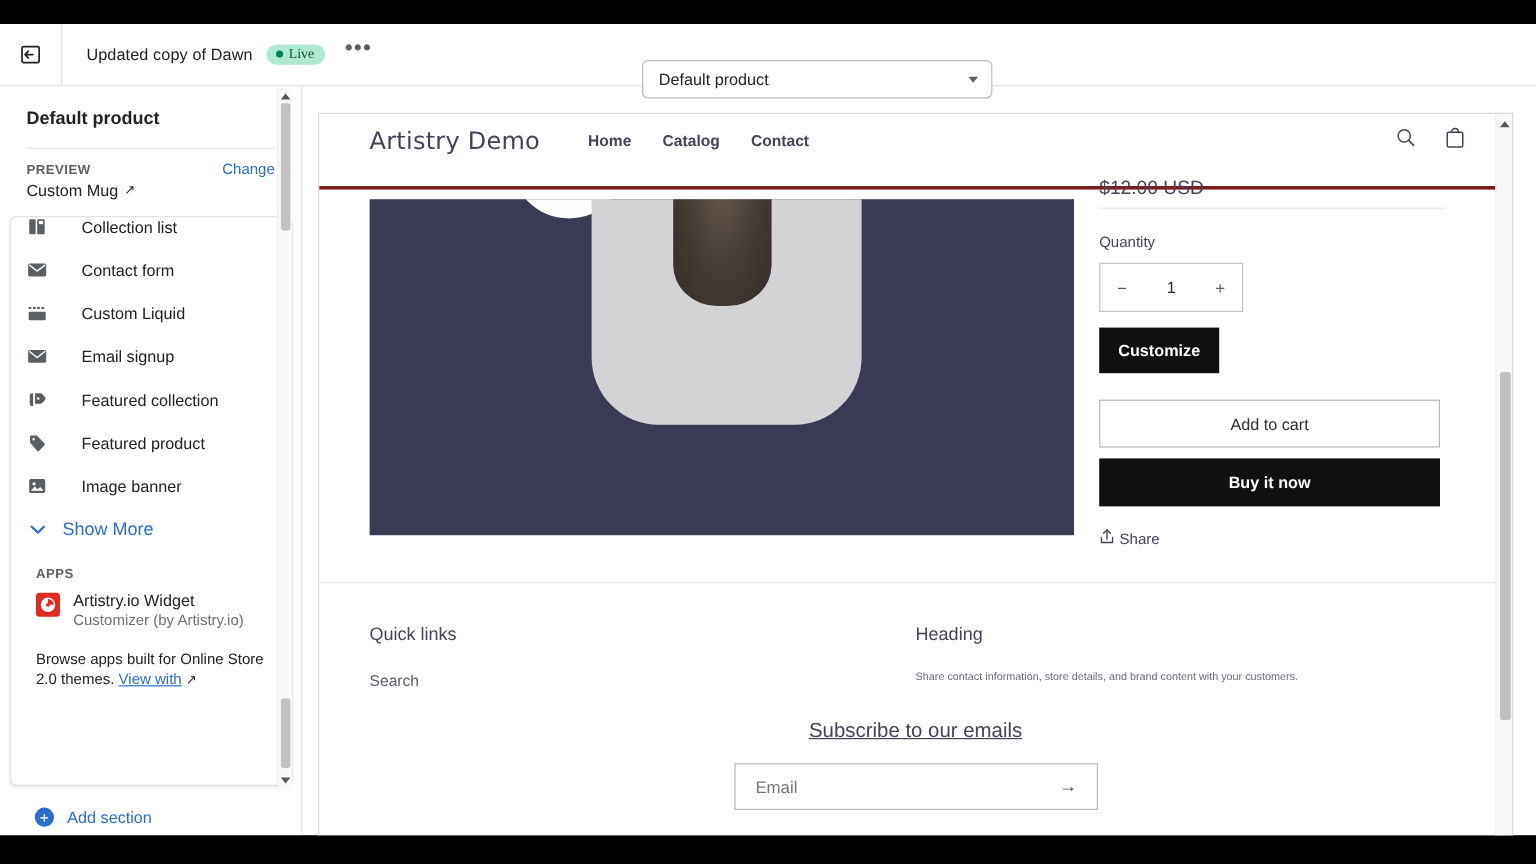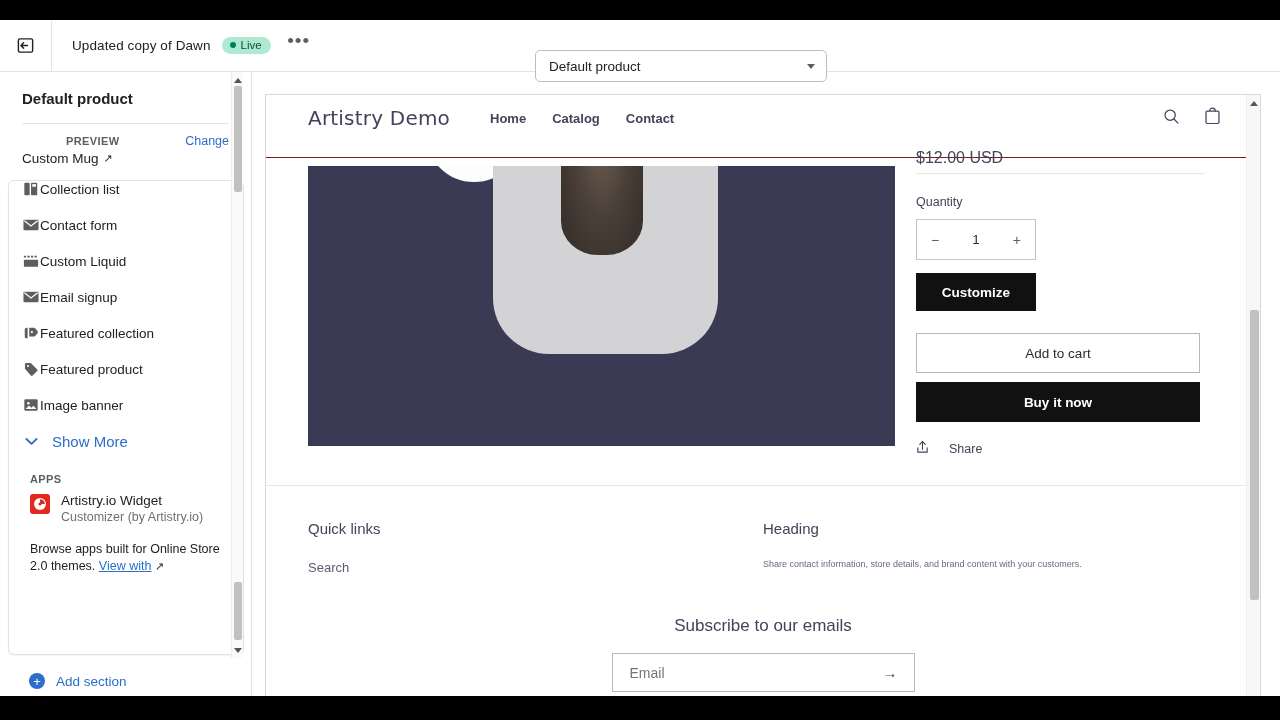--- a/index.html
+++ b/index.html
@@ -44,20 +44,21 @@
   }
   .live-badge {
     margin-left: 11px;
     background: #aee9d1;
     color: #0b4e3a;
     font-size: 11.5px;
     border-radius: 10px;
     padding: 2px 9px 3px 8px;
     display: inline-flex; align-items: center; gap: 5px;
     cursor: pointer;
+    font-family: Liberation Serif, serif;
   }
   .live-dot { width: 6px; height: 6px; border-radius: 50%; background: #007f5f; display: inline-block; }
   .dots-btn {
     margin-left: 14px; width: 28px; height: 28px;
     display: flex; align-items: center; justify-content: center;
     color: #5c5f62; font-size: 19px; letter-spacing: 1px;
     cursor: pointer; border-radius: 4px; line-height: 6px;
     padding-bottom: 9px;
   }
   .page-select {
@@ -95,39 +96,39 @@
     position: absolute; left: 0; top: 52px;
     width: 252px; height: 624px;
     background: #ffffff;
     border-right: 1px solid #e1e3e5;
   }
   .sb-header { padding: 18px 16px 0 22px; }
   .sb-title { font-size: 15px; font-weight: bold; color: #202223; }
   .sb-rule { height: 1px; background: #e4e5e7; margin: 16px 22px 0 22px; }
   .preview-row {
     padding: 10px 22px 0 22px;
-    display: flex; justify-content: space-between; align-items: baseline; margin-left: 44px;
+    display: flex; justify-content: space-between; align-items: baseline;
   }
   .preview-lbl { font-size: 11px; font-weight: bold; color: #5c5f62; letter-spacing: .4px; }
   .preview-change { font-size: 12.5px; color: #2c6ecb; cursor: pointer; }
   .preview-val { padding: 3px 22px 0 22px; font-size: 13.5px; color: #202223; display: flex; align-items: center; gap: 5px; }
   .ext-ico { font-size: 11px; color: #202223; }
 
   
   #sec-list {
     position: absolute; left: 8px; top: 108px;
     width: 236px; height: 475px;
     background: #fff;
     border: 1px solid #e1e3e5;
     border-radius: 6px;
     box-shadow: 0 1px 2px rgba(0,0,0,.06);
     overflow: hidden;
   }
   .sec-item {
-    display: flex; align-items: center; gap: 0;
+    display: flex; align-items: center; gap: 28px;
     height: 36px; padding: 0 10px 0 13px;
     font-size: 13.5px; color: #202223;
     cursor: pointer;
   }
   .sec-ico { width: 18px; height: 18px; display: flex; align-items: center; justify-content: center; flex: 0 0 18px; }
   .show-more {
     display: flex; align-items: center; gap: 12px;
     height: 36px; padding: 0 13px;
     font-size: 15px; color: #2c6ecb; cursor: pointer;
   }
@@ -158,21 +159,21 @@
   #preview {
     position: absolute; left: 265px; top: 74px;
     width: 996px; height: 616px;
     background: #fff;
     border: 1px solid #d9d9d9;
     overflow: hidden;
   }
   .store-hdr {
     height: 63px; display: flex; align-items: center;
     padding: 0 38px 16px 42px;
-    border-bottom: 1px solid #7f1d1d;
+    border-bottom: 3px solid #7f1d1d;
   }
   .store-logo { font-size: 20px; color: #44415a; letter-spacing: .2px; font-family: "DejaVu Sans", sans-serif; }
   .store-nav { display: flex; gap: 26px; margin-left: 40px; font-weight: bold; }
   .store-nav span { font-size: 13px; color: #45425a; cursor: pointer; }
   .hdr-icons { margin-left: auto; display: flex; gap: 22px; align-items: center; }
 
   .prod-wrap { display: flex; padding: 0 42px; }
   .prod-img {
     width: 587px; height: 280px;
     background: #3a3a55;
@@ -211,50 +212,50 @@
   .qty-lbl { font-size: 12.5px; color: #45425a; margin-top: 21px; }
   .qty-box {
     margin-top: 10px; width: 120px; height: 41px;
     border: 1px solid #c3c3c8;
     display: flex; align-items: center; justify-content: space-between;
     padding: 0 14px;
     font-size: 13.5px; color: #2b2b35;
   }
   .qty-btn { cursor: pointer; color: #5b5b66; font-size: 14px; }
   .btn-customize {
-    margin-top: 13px; width: 120px; height: 38px;
+    margin-top: 13px; width: 100px; height: 38px;
     background: #111112; color: #fff;
     display: flex; align-items: center; justify-content: center;
     font-size: 13.5px; font-weight: bold; cursor: pointer;
   }
   .btn-cart {
     margin-top: 22px; width: 284px; height: 40px;
     border: 1px solid #b7b7bd; background: #fff; color: #2b2b35;
     display: flex; align-items: center; justify-content: center;
     font-size: 13.5px; cursor: pointer;
   }
   .btn-buy {
     margin-top: 9px; width: 284px; height: 40px;
     background: #111112; color: #fff;
     display: flex; align-items: center; justify-content: center;
     font-size: 13.5px; font-weight: bold; cursor: pointer;
   }
   .share-row {
-    margin-top: 18px; display: flex; align-items: center; gap: 20px;
+    margin-top: 18px; display: flex; align-items: center; gap: 4px;
     font-size: 12.5px; color: #45425a; cursor: pointer;
   }
 
   .foot-sep { height: 1px; background: #e8e8ea; margin: 28px 0 0 0; }
   .foot-cols { display: flex; padding: 34px 42px 0 42px; }
   .foot-c1 { width: 455px; }
   .foot-h { font-size: 15px; color: #45425a; }
   .foot-link { font-size: 13px; color: #5c5a6e; margin-top: 23px; cursor: pointer; }
   .foot-h2 { font-size: 15px; color: #45425a; }
   .foot-p { font-size: 9px; color: #6b6880; margin-top: 22px; }
-  .subs-h { text-align: center; font-size: 17px; color: #45425a; margin-top: 41px; }
+  .subs-h { text-align: center; font-size: 17px; color: #45425a; margin-top: 24px; text-decoration: underline; }
   .subs-box {
     margin: 17px auto 0 auto; width: 303px; height: 39px;
     border: 1px solid #b8b8bf;
     display: flex; align-items: center; justify-content: space-between;
     padding: 0 16px 0 17px;
   }
   .subs-inp { border: none; outline: none; font-size: 14px; color: #6b6880; width: 230px;
     font-family: "Liberation Sans", sans-serif; background: transparent; }
   .arrow-r { font-size: 15px; color: #45425a; cursor: pointer; }
 </style>

